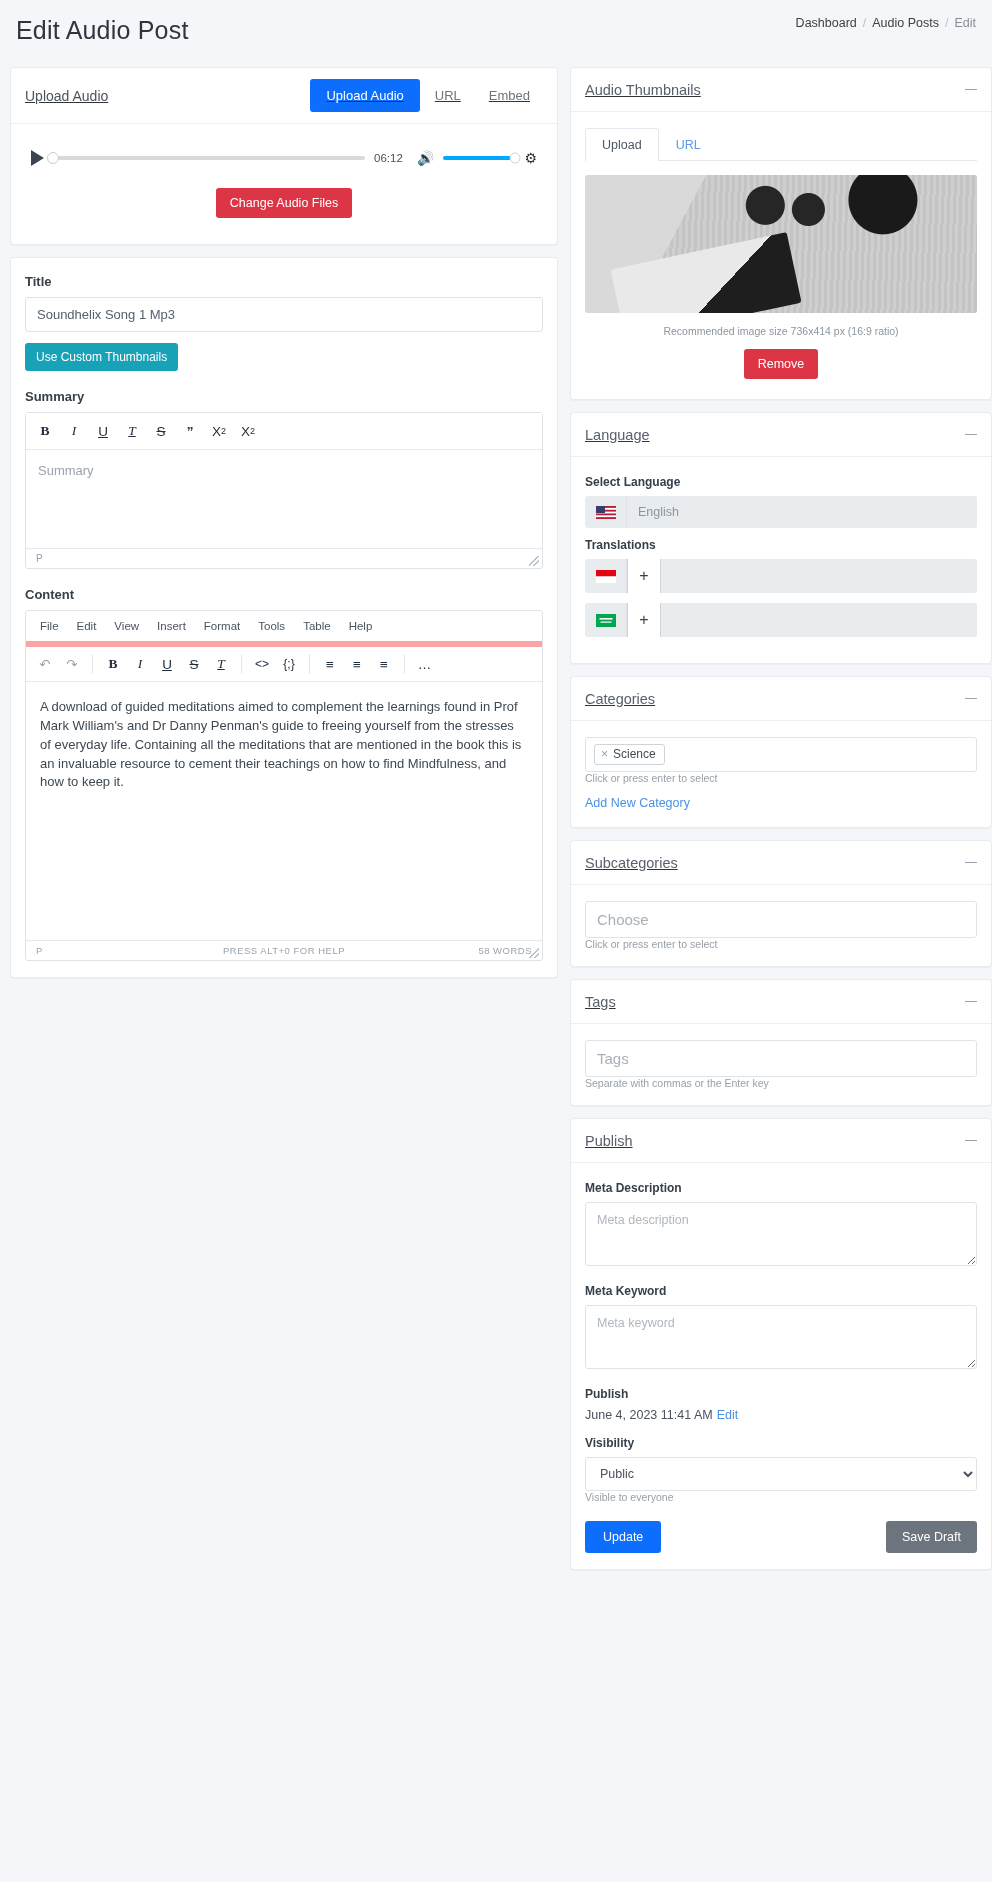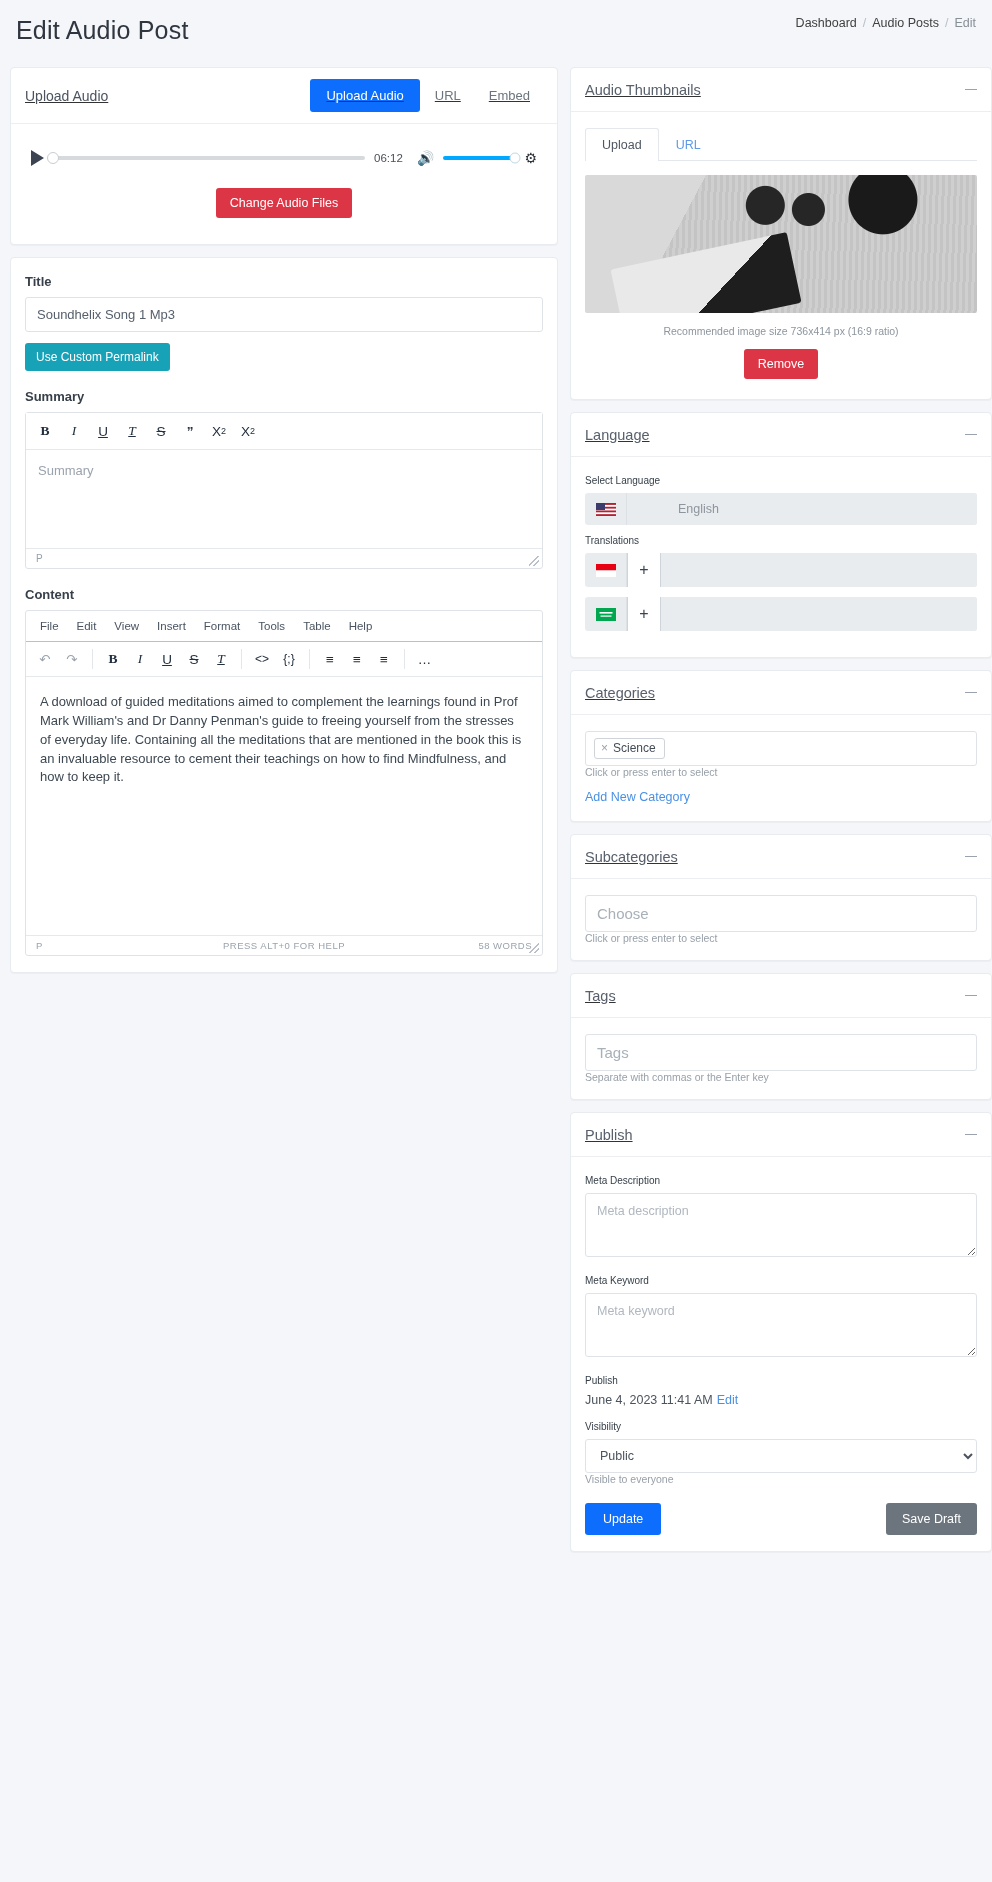--- a/index.html
+++ b/index.html
@@ -229,21 +229,21 @@
     background:
       linear-gradient(135deg, transparent 45%, #b9c0c8 45%, #b9c0c8 55%, transparent 55%),
       linear-gradient(135deg, transparent 70%, #b9c0c8 70%, #b9c0c8 80%, transparent 80%);
   }
 
   
   .mce { border: 1px solid #dfe3e8; border-radius: 3px; background: #fff; }
   .mce-menubar {
     display: flex; gap: 2px;
     padding: 5px 6px;
-    border-bottom: 1px solid #fca5a5;
+    border-bottom: 6px solid #fca5a5;
   }
   .mce-menu-item {
     font-size: 11.5px;
     color: #4a5461;
     padding: 4px 8px;
     border-radius: 3px;
     cursor: pointer;
   }
   .mce-toolbar {
     display: flex; align-items: center;
@@ -326,21 +326,20 @@
   .remove-row { text-align: center; padding: 12px 0 4px 0; }
 
   
   .input-group {
     display: flex;
     align-items: stretch;
     background: #e9ecef;
     border-radius: 3px;
     overflow: hidden;
     margin-bottom: 10px;
-    gap: 40px;
   }
   .flag-box {
     width: 42px;
     display: flex; align-items: center; justify-content: center;
     border-right: 1px solid #dde1e5;
   }
   .flag { width: 20px; height: 13px; display: block; }
   .ig-field {
     flex: 1;
     background: #e9ecef;
@@ -363,22 +362,22 @@
     display: flex; align-items: center; justify-content: center;
     font-family: inherit;
   }
   .plus-wrap {
     display: flex; align-items: stretch;
     background: #e9ecef; border-radius: 3px;
     overflow: hidden; margin-bottom: 10px; height: 34px;
   }
   .sub-label {
     display: block;
-    font-size: 10px;
-    font-weight: normal;
+    font-size: 12px;
+    font-weight: bold;
     color: #37404a;
     margin: 2px 0 7px 0;
   }
 
   
   .token-box {
     border: 1px solid #dfe3e8;
     border-radius: 3px;
     padding: 6px 8px;
     min-height: 34px;
@@ -519,21 +518,21 @@
           <button class="btn-red">Change Audio Files</button>
         </div>
       </div>
     </div>
 
     <div class="card">
       <div class="card-body">
 
         <label class="field-label">Title</label>
         <input class="text-input" type="text" value="Soundhelix Song 1 Mp3" style="">
-        <button class="btn-teal">Use Custom Permalink</button>
+        <button class="btn-teal">Use Custom Thumbnails</button>
 
         <label class="field-label mt18">Summary</label>
         <div class="editor">
           <div class="editor-toolbar">
             <button class="tb-btn" style="font-weight:bold">B</button>
             <button class="tb-btn" style="font-style:italic">I</button>
             <button class="tb-btn sans" style="text-decoration:underline">U</button>
             <button class="tb-btn" style="font-style:italic;text-decoration:underline">T</button>
             <button class="tb-btn sans" style="text-decoration:line-through">S</button>
             <button class="tb-btn sans" style="font-weight:bold">”</button>

